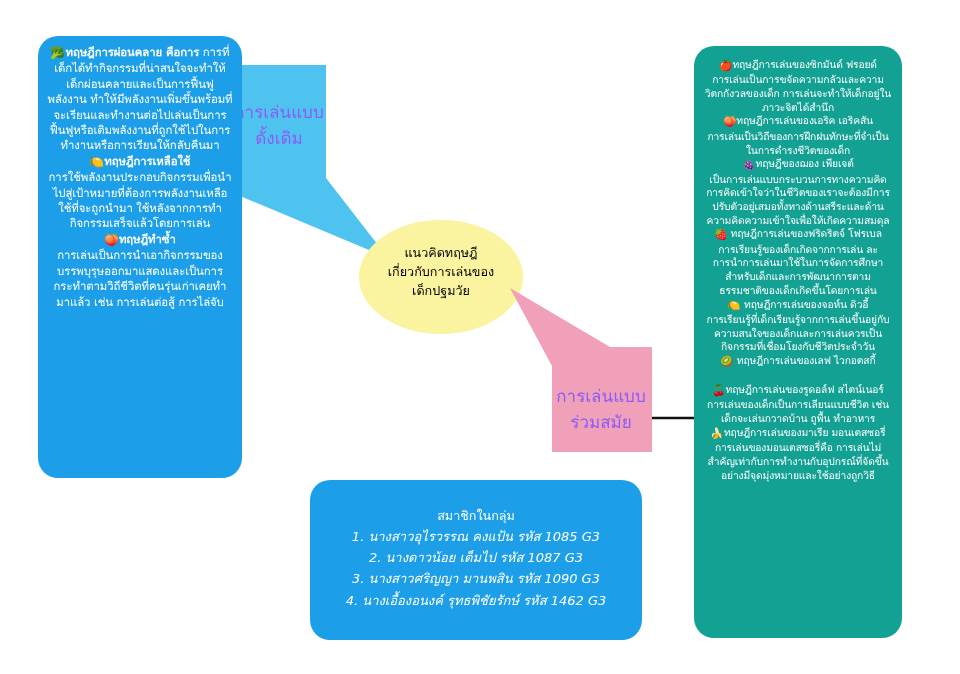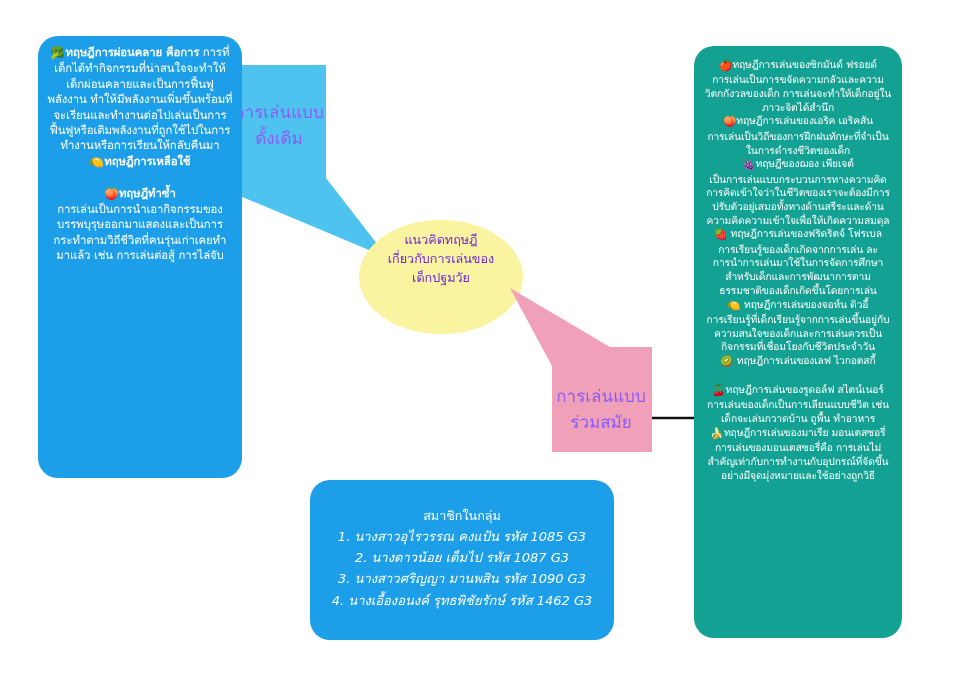--- a/index.html
+++ b/index.html
@@ -45,21 +45,21 @@
     font-size: 10.3px;
     line-height: 1.335;
     letter-spacing: -0.15px;
     word-break: break-word;
   }
   .heading { display: block; font-weight: 700; }
   .emoji { font-size: 1.05em; vertical-align: -0.08em; }
 
   #members-panel {
     left: 310px; top: 480px;
-    width: 304px; height: 160px;
+    width: 332px; height: 160px;
     background: #1C9FE8;
     border-radius: 20px;
     padding: 26px 10px 10px 10px;
   }
   #members-panel .m-title { font-size: 12.6px; line-height: 1.62; }
   #members-panel .m-item  { font-size: 13px; line-height: 1.62; white-space: nowrap; font-style: italic; }
 
   
   #shapes { position: absolute; left: 0; top: 0; width: 960px; height: 674px; }
 
@@ -70,22 +70,22 @@
     text-align: center;
     font-size: 17px;
     line-height: 1.5;
     pointer-events: none;
   }
   #bubble-traditional-label { left: 230px; top: 100px; width: 98px; }
   #bubble-contemporary-label { left: 552px; top: 384px; width: 98px; }
 
   #center-label {
     position: absolute;
-    left: 368px; top: 230px; width: 146px;
-    color: #6d28d9;
+    left: 368px; top: 243px; width: 146px;
+    color: #000000;
     text-align: center;
     font-size: 12.6px;
     line-height: 1.52;
   }
 </style>
 </head>
 <body>
 
 <div id="canvas">
 
@@ -117,20 +117,21 @@
     <span>ร่วมสมัย</span>
   </div>
 
   <div id="left-panel" class="panel">
     <div class="ptext">
       <span class="emoji">🥦</span><span class="heading" style="display:inline">ทฤษฎีการผ่อนคลาย คือการ</span>
       <span>การที่เด็กได้ทำกิจกรรมที่น่าสนใจจะทำให้เด็กผ่อนคลายและเป็นการฟื้นฟูพลังงาน ทำให้มีพลังงานเพิ่มขึ้นพร้อมที่จะเรียนและทำงานต่อไปเล่นเป็นการฟื้นฟูหรือเติมพลังงานที่ถูกใช้ไปในการทำงานหรือการเรียนให้กลับคืนมา</span>
       <br>
       <span class="emoji">🍋</span><span class="heading" style="display:inline">ทฤษฎีการเหลือใช้</span>
       <br>
+      <span>การใช้พลังงานประกอบกิจกรรมเพื่อนำไปสู่เป้าหมายที่ต้องการพลังงานเหลือใช้ที่จะถูกนำมา ใช้หลังจากการทำกิจกรรมเสร็จแล้วโดยการเล่น</span>
       <br>
       <span class="emoji">🍑</span><span class="heading" style="display:inline">ทฤษฎีทำซ้ำ</span>
       <br>
       <span>การเล่นเป็นการนำเอากิจกรรมของบรรพบุรุษออกมาแสดงและเป็นการกระทำตามวิถีชีวิตที่คนรุ่นเก่าเคยทำมาแล้ว เช่น การเล่นต่อสู้ การไล่จับ</span>
     </div>
   </div>
 
   <div id="right-panel" class="panel">
     <div class="ptext">
 

